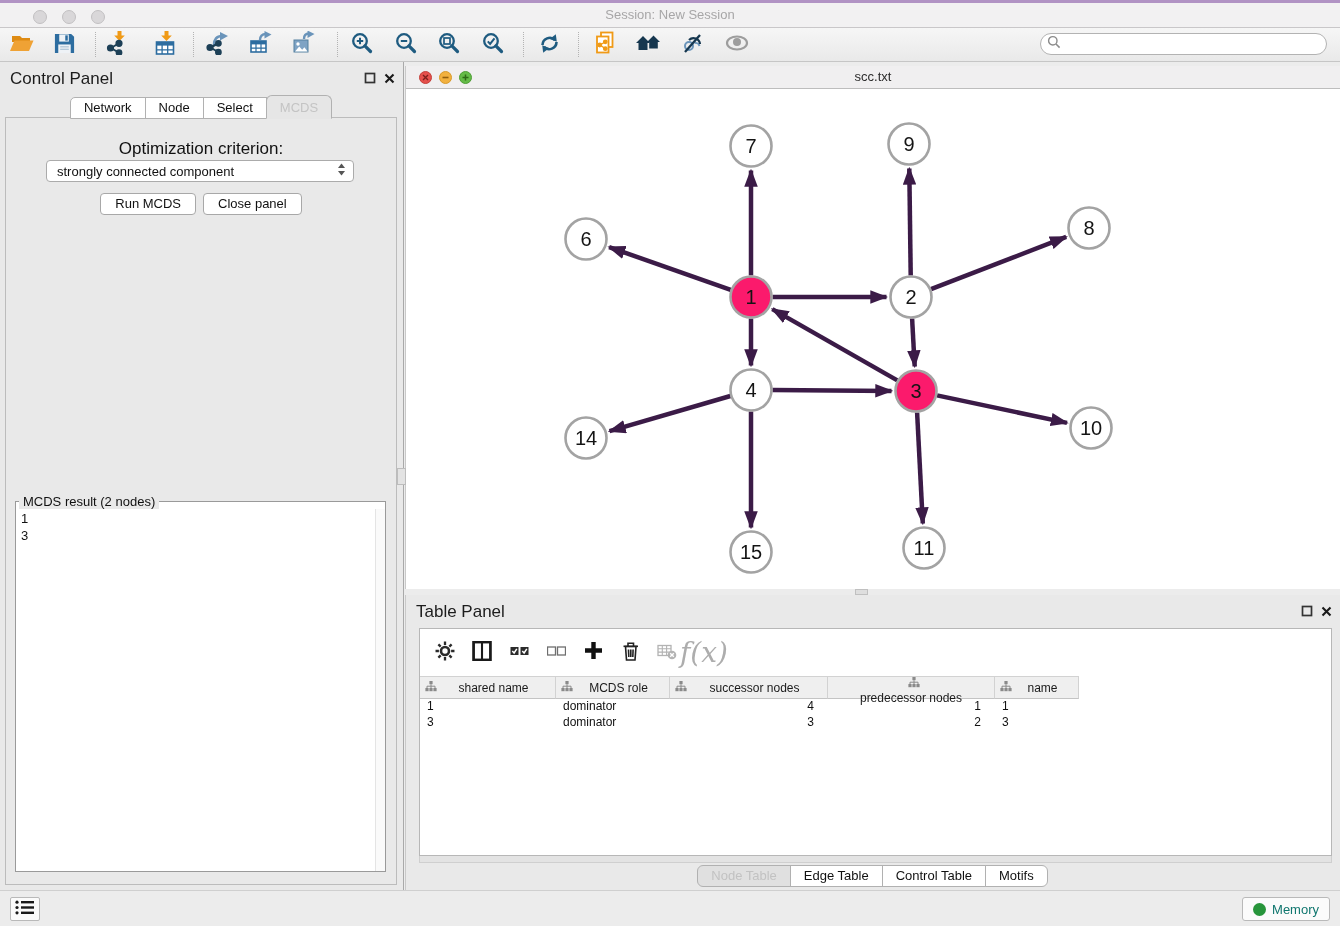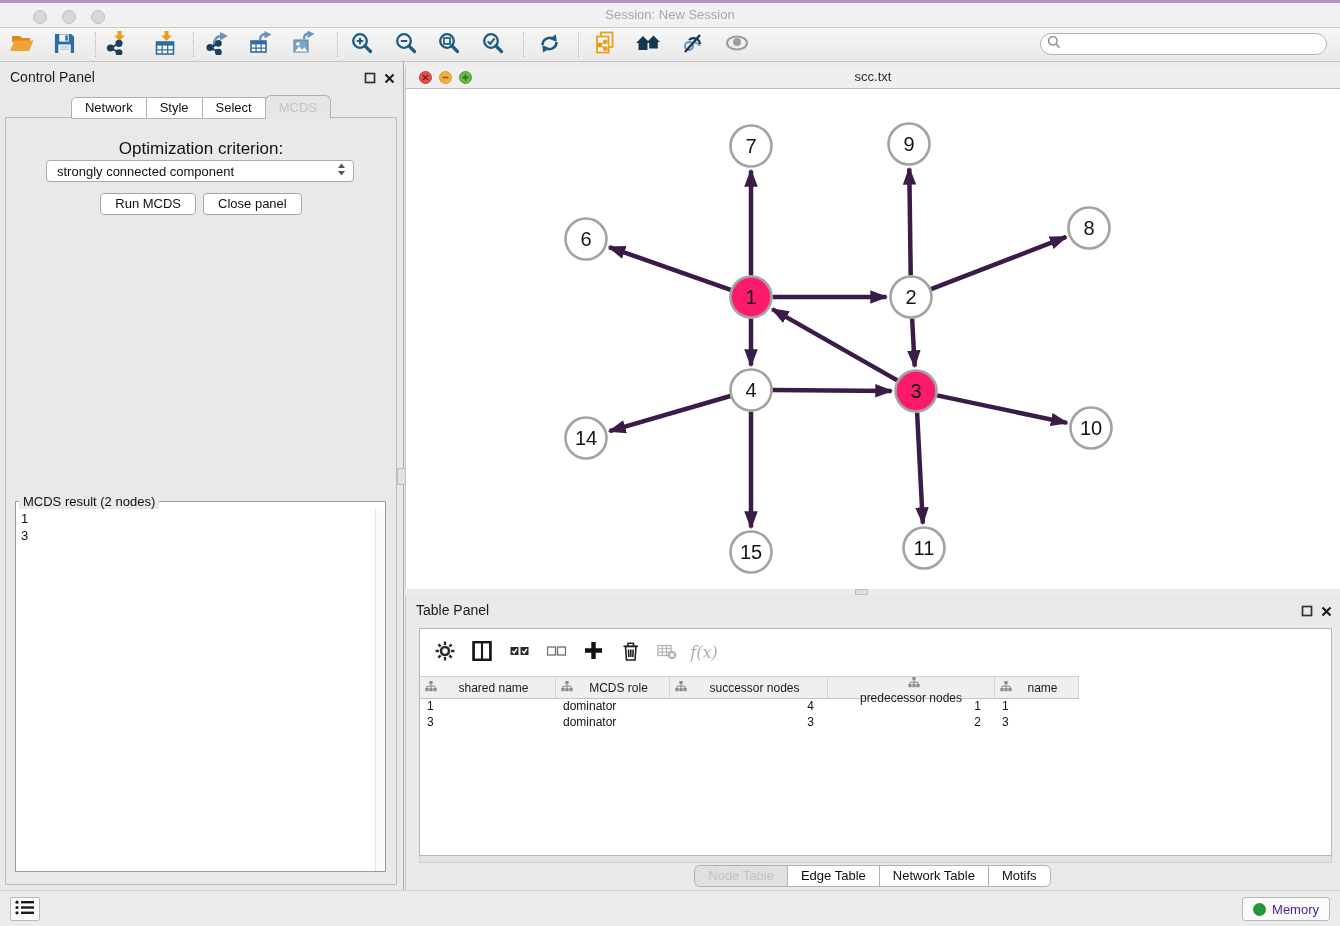--- a/index.html
+++ b/index.html
@@ -23,21 +23,21 @@
     align-items:center; justify-content:center; cursor:default; }
   .tsep { position:absolute; top:4px; height:25px; border-left:1px dotted #b3b3b3; }
   .searchbox { position:absolute; top:5px; right:13px; width:287px; height:22px;
     background:#fff; border:1px solid #b3b3b3; border-radius:11px;
     display:flex; align-items:center; padding-left:6px; }
   .searchbox input { border:none; outline:none; flex:1; font-size:12px; background:transparent; height:18px; }
   
   .control-panel { position:absolute; top:62px; left:0; width:404px; bottom:36px;
     background:#e9e9e9; border-right:1px solid #a9a9a9; }
   .cp-header { position:absolute; top:4px; left:0; right:0; height:22px; }
-  .panel-title { position:absolute; left:10px; top:3px; font-size:14px; color:#1c1c1c; }
+  .panel-title { position:absolute; left:10px; top:3px; font-size:17px; color:#1c1c1c; }
   .panel-icons { position:absolute; right:8px; top:4px; display:flex; gap:8px; align-items:center; }
   .cp-tabs { position:absolute; top:35px; left:0; right:0; display:flex; justify-content:center; z-index:3; }
   .tab { font-size:13px; color:#111; background:#fff; border:1px solid #b1b1b1;
     padding:3px 13px 3px; margin-left:-1px; line-height:14px; }
   .tab:first-child { border-radius:5px 0 0 0; }
   .cp-tabs .tab.sel { background:#e6e6e6; color:#c4c4c4; border-radius:6px 6px 0 0;
     padding-top:5px; margin-top:-2px; border-bottom-color:#e6e6e6; }
   .cp-body { position:absolute; top:55px; left:5px; right:6px; bottom:5px;
     border:1px solid #bcbcbc; background:#e9e9e9; }
   .opt-label { position:absolute; top:21px; left:0; right:0; text-align:center; font-size:17px; color:#111; }
@@ -70,21 +70,21 @@
   .nw-canvas { position:absolute; top:23px; left:0; right:0; bottom:0; background:#fff; }
   
   .table-panel { position:absolute; left:405px; top:595px; right:0; bottom:36px;
     background:#e9e9e9; border-left:1px solid #c9c9c9; }
   .tp-box { position:absolute; left:13px; right:8px; top:33px; height:228px;
     background:#fff; border:1px solid #b7b7b7; }
   .tp-toolbar { position:absolute; top:0; left:0; right:0; height:47px;
     display:flex; align-items:center; padding-left:10px; }
   .tp-tool { width:30px; height:30px; display:flex; align-items:center; justify-content:center; margin-right:7px; }
   .fx { font-family:"DejaVu Serif","Liberation Serif",serif; font-style:italic;
-    font-size:16px; color:#adadad;text-align:center; }
+    font-size:28px; color:#adadad;text-align:center; }
   .tp-table { position:absolute; top:47px; left:0; right:0; }
   .tp-thead { display:flex; height:23px; }
   .th { display:flex; align-items:center; background:#efefef;
     border-top:1px solid #d2d2d2; border-bottom:1px solid #c4c4c4; border-right:1px solid #d2d2d2;
     font-size:12px; color:#1a1a1a; padding-left:5px; }
   .th .thlabel { flex:1; text-align:center; padding-right:5px; }
   .tp-row { display:flex; height:16px; font-size:12px; color:#111; }
   .td { overflow:hidden; white-space:nowrap; }
   .td.l { padding-left:7px; text-align:left; }
   .td.r { padding-right:14px; text-align:right; }
@@ -95,21 +95,21 @@
   .tp-tabs .tab:last-child { border-radius:0 6px 6px 0; }
   .tp-tabs .tab.sel { background:#e0e0e0; color:#c2c2c2; }
   
   .statusbar { position:absolute; bottom:0; left:0; right:0; height:36px;
     background:#ececec; border-top:1px solid #cfcfcf; }
   .sb-left-btn { position:absolute; left:10px; top:6px; width:30px; height:24px;
     background:#fbfbfb; border:1px solid #b9b9b9; border-radius:2px;
     display:flex; align-items:center; justify-content:center; }
   .memory-btn { position:absolute; right:10px; top:6px; height:24px;
     background:#fbfbfb; border:1px solid #b9b9b9; border-radius:3px;
-    display:flex; align-items:center; gap:6px; padding:0 10px; font-size:13px; color:#4c1d95; }
+    display:flex; align-items:center; gap:6px; padding:0 10px; font-size:13px; color:#0f766e; }
   .memory-dot { width:13px; height:13px; border-radius:50%; background:#27953b; }
 </style>
 </head>
 <body>
 
 <div class="titlebar">
   <span class="tl" style="left:33px"></span>
   <span class="tl" style="left:62px"></span>
   <span class="tl" style="left:91px"></span>
   <div class="titlebar-text">Session: New Session</div>
@@ -282,21 +282,21 @@
       <span><svg width="12" height="12" viewBox="0 0 12 12">
             <rect x="1.5" y="1.5" width="9" height="9" fill="none" stroke="#333" stroke-width="1.7"></rect>
           </svg></span>
       <span><svg width="11" height="11" viewBox="0 0 11 11">
             <path d="M1.5 1.5l8 8M9.5 1.5l-8 8" stroke="#1a1a1a" stroke-width="2.1"></path>
           </svg></span>
     </span>
   </div>
   <div class="cp-tabs">
       <span class="tab">Network</span>
-      <span class="tab">Style</span>
+      <span class="tab">Node</span>
       <span class="tab">Select</span>
       <span class="tab sel">MCDS</span>
     </div>
   <div class="cp-body">
     <div class="opt-label">Optimization criterion:</div>
     <div class="dropdown">
       <span>strongly connected component</span>
       <span class="updown"><svg width="9" height="13" viewBox="0 0 9 13">
             <path d="M4.5 0.5 8 5H1z" fill="#555"></path>
             <path d="M4.5 12.5 1 8h7z" fill="#555"></path>
@@ -557,21 +557,21 @@
             <div class="td r" style="width: 167px;">2</div>
             <div class="td l" style="width: 84px;">3</div>
           </div>
         </div>
     </div>
   </div>
   <div class="tp-strip"></div>
   <div class="tp-tabs">
       <span class="tab sel">Node Table</span>
       <span class="tab">Edge Table</span>
-      <span class="tab">Network Table</span>
+      <span class="tab">Control Table</span>
       <span class="tab">Motifs</span>
     </div>
 </div>
 
 <div class="statusbar">
   <div class="sb-left-btn">
     <span><svg width="20" height="15" viewBox="0 0 20 15">
           <g fill="#1a1a1a">
             <circle cx="2" cy="2.2" r="1.6"></circle>
             <circle cx="2" cy="7.5" r="1.6"></circle>

